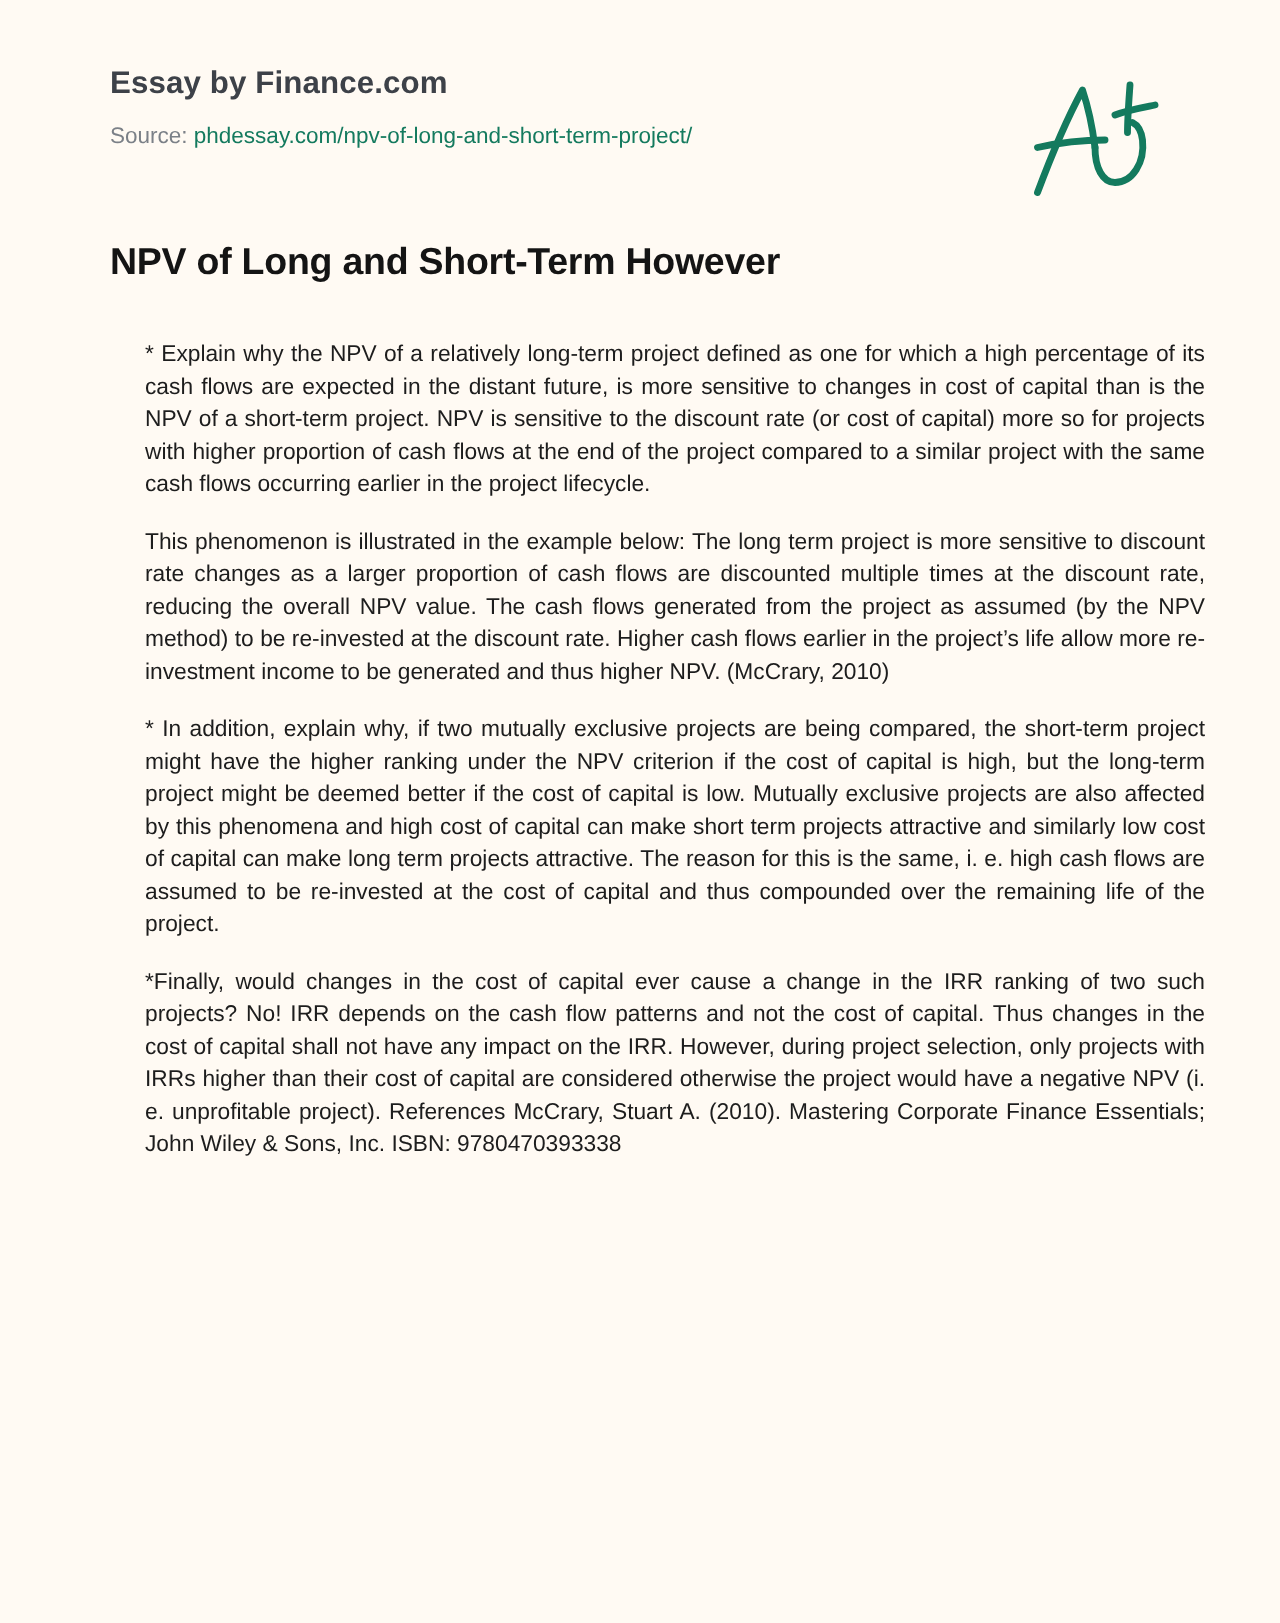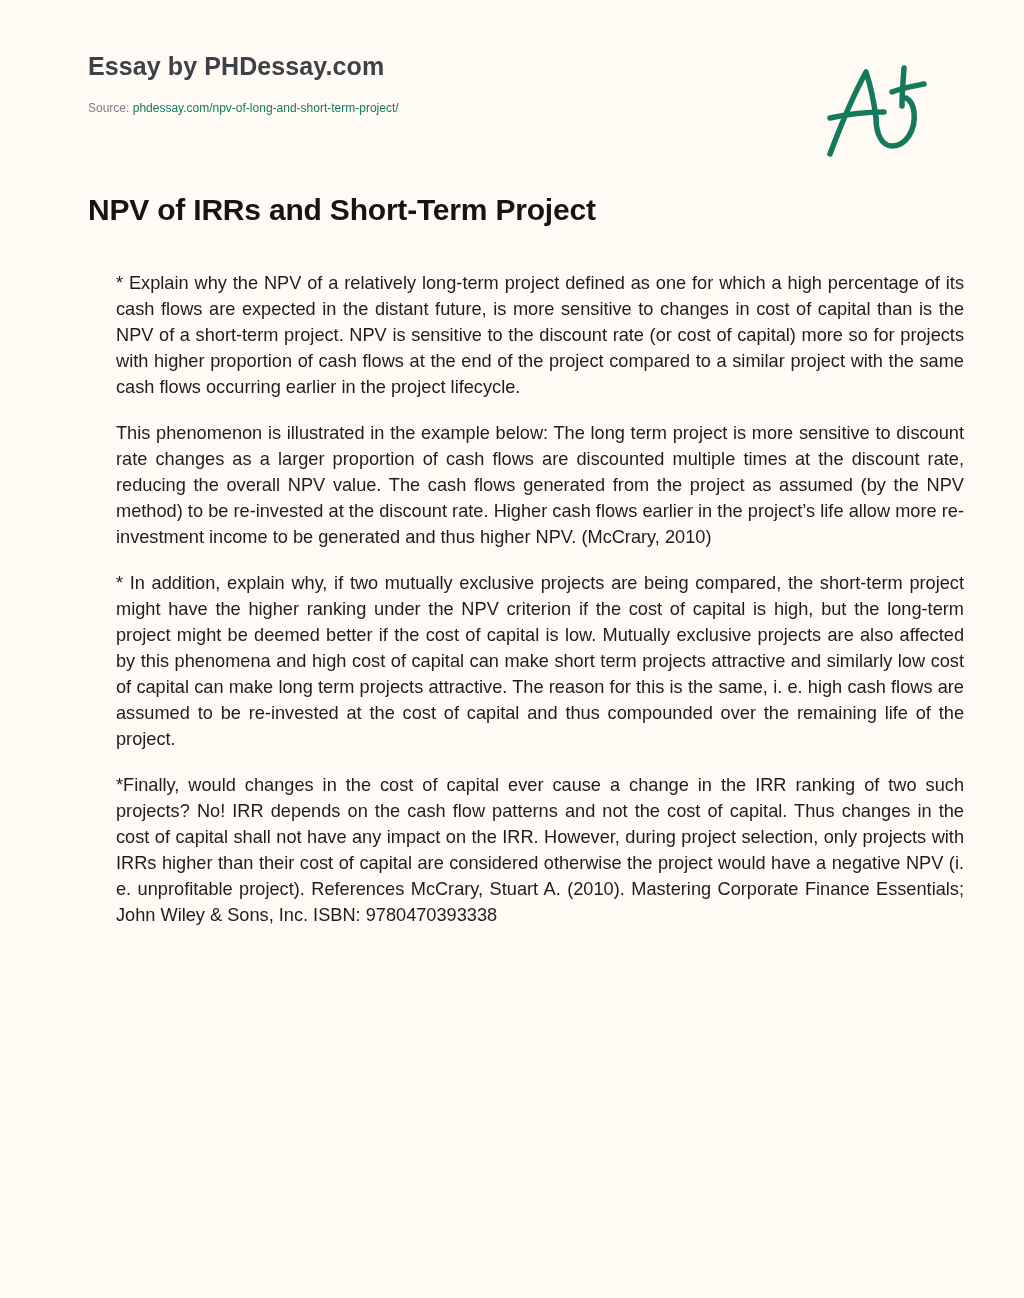--- a/index.html
+++ b/index.html
@@ -23,21 +23,21 @@
     .brand {
       font-size: 25px;
       font-weight: bold;
       color: #3d4148;
       letter-spacing: 0.1px;
       margin: 0;
       line-height: 36px;
     }
     .source {
       margin-top: 14px;
-      font-size: 12px;
+      font-size: 18px;
       line-height: 20px;
       color: #7b8087;
     }
     .source a {
       color: #147a5e;
       text-decoration: none;
     }
     .logo {
       position: absolute;
       left: 820px;
@@ -68,36 +68,36 @@
       font-size: 18.2px;
       line-height: 26px;
       text-align: justify;
       color: #1d1d1d;
     }
   </style>
 </head>
 <body>
 
 <div class="header">
-  <h2 class="brand">Essay by PHDessay.com</h2>
+  <h2 class="brand">Essay by Finance.com</h2>
   <div class="source">
     <span>Source: </span><a>phdessay.com/npv-of-long-and-short-term-project/</a>
   </div>
 </div>
 
 <div class="logo">
   <svg width="112" height="100" viewBox="0 0 112 100" fill="none" stroke="#147a5e" stroke-width="5.5" stroke-linecap="round" stroke-linejoin="round">
     <path d="M10 92 C22 60 34 32 46 10 C50 22 54 40 56 56"></path>
     <path d="M10 56 C28 52 46 50 64 50"></path>
     <path d="M56 56 C56 72 62 84 72 84 C86 84 96 68 94 50 C93 42 90 38 86 36"></path>
     <path d="M72 30 C82 26 94 24 104 22"></path>
     <path d="M84 6 C83 20 82 32 82 44"></path>
   </svg>
 </div>
 
-<h1 class="title">NPV of IRRs and Short-Term Project</h1>
+<h1 class="title">NPV of Long and Short-Term However</h1>
 
 <div class="content">
   <p>* Explain why the NPV of a relatively long-term project defined as one for which a high percentage of its cash flows are expected in the distant future, is more sensitive to changes in cost of capital than is the NPV of a short-term project. NPV is sensitive to the discount rate (or cost of capital) more so for projects with higher proportion of cash flows at the end of the project compared to a similar project with the same cash flows occurring earlier in the project lifecycle.</p>
   <p>This phenomenon is illustrated in the example below: The long term project is more sensitive to discount rate changes as a larger proportion of cash flows are discounted multiple times at the discount rate, reducing the overall NPV value. The cash flows generated from the project as assumed (by the NPV method) to be re-invested at the discount rate. Higher cash flows earlier in the project’s life allow more re-investment income to be generated and thus higher NPV. (McCrary, 2010)</p>
   <p>* In addition, explain why, if two mutually exclusive projects are being compared, the short-term project might have the higher ranking under the NPV criterion if the cost of capital is high, but the long-term project might be deemed better if the cost of capital is low. Mutually exclusive projects are also affected by this phenomena and high cost of capital can make short term projects attractive and similarly low cost of capital can make long term projects attractive. The reason for this is the same, i. e. high cash flows are assumed to be re-invested at the cost of capital and thus compounded over the remaining life of the project.</p>
   <p>*Finally, would changes in the cost of capital ever cause a change in the IRR ranking of two such projects? No! IRR depends on the cash flow patterns and not the cost of capital. Thus changes in the cost of capital shall not have any impact on the IRR. However, during project selection, only projects with IRRs higher than their cost of capital are considered otherwise the project would have a negative NPV (i. e. unprofitable project). References McCrary, Stuart A. (2010). Mastering Corporate Finance Essentials; John Wiley &amp; Sons, Inc. ISBN: 9780470393338</p>
 </div>
 
 </body></html>

